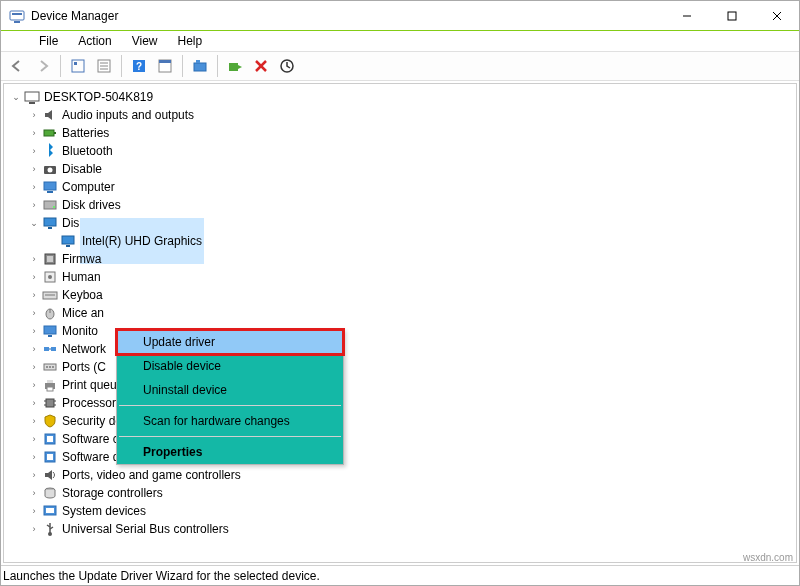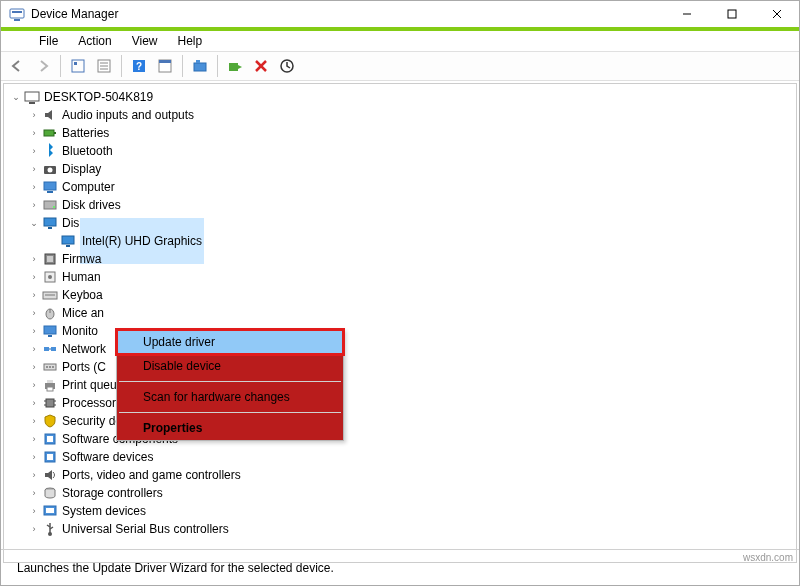--- a/index.html
+++ b/index.html
@@ -14,21 +14,21 @@
     overflow: hidden;
     border: 1px solid #aaa;
     position: relative;
   }
   
   .titlebar {
     display: flex;
     align-items: center;
     height: 30px;
     padding: 0 0 0 8px;
-    border-bottom: 4px solid #84cc16;
+    border-bottom: 1px solid #84cc16;
   }
   .titlebar .app-icon {
     width: 16px; height: 16px; margin-right: 6px;
   }
   .titlebar .title { flex: 0 0 auto; }
   .titlebar .spacer { flex: 1; }
   .winbtn {
     width: 45px; height: 30px;
     display: flex; align-items: center; justify-content: center;
     font-family: "Segoe UI Symbol", sans-serif;
@@ -85,43 +85,43 @@
   }
   .nicn { width:16px; height:16px; margin-right:4px; display:flex; align-items:center; justify-content:center; }
   .nlabel { }
   .selected-sub { background:#cde8ff; padding:16px 2px; }
   
   .context-menu {
     position: absolute;
     left: 112px;
     top: 245px;
     width: 228px;
-    background: #b91c1c;
+    background: #14b8a6;
     border: 1px solid #b6b6b6;
     box-shadow: 2px 2px 4px rgba(0,0,0,.2);
     font-size: 12px;
     z-index: 10;
   }
   .cm-item {
     height: 24px;
     display:flex; align-items:center;
     padding: 0 16px 0 26px;
   }
   .cm-sep { height:1px; background:#d0d0d0; margin:3px 2px; }
   .cm-highlight {
     background:#91c9f7;
     outline: 3px solid #e11b1b;
     outline-offset: -1px;
   }
   .cm-bold { font-weight: bold; }
   
   .statusbar {
     position:absolute; left:0; right:0; bottom:0;
-    height: 36px;
-    padding: 2px 16px;
+    height: 20px;
+    padding: 2px 2px;
     border-top: 1px solid #d0d0d0;
     font-size: 12px;
     display:flex; align-items:center;
   }
   .watermark {
     position:absolute; right:6px; bottom:22px;
     font-size:10px; color:#999;
   }
 </style>
 </head>
@@ -279,21 +279,21 @@
           </li>
           <li>
             <div class="node">
               <span class="expander">›</span>
               <span class="nicn">
                 <svg width="16" height="16" viewBox="0 0 16 16">
                   <rect x="2" y="5" width="12" height="8" rx="1" fill="#555"></rect>
                   <circle cx="8" cy="9" r="2.5" fill="#fff"></circle>
                 </svg>
               </span>
-              <span class="nlabel">Display</span>
+              <span class="nlabel">Disable</span>
             </div>
           </li>
           <li>
             <div class="node">
               <span class="expander">›</span>
               <span class="nicn">
                 <svg width="16" height="16" viewBox="0 0 16 16">
                   <rect x="2" y="3" width="12" height="8" fill="#4a90d9" stroke="#2a6db3"></rect>
                   <rect x="5" y="12" width="6" height="2" fill="#2a6db3"></rect>
                 </svg>
@@ -538,20 +538,21 @@
               <span class="nlabel">Universal Serial Bus controllers</span>
             </div>
           </li>
         </ul>
       </li>
     </ul>
 
   <div class="context-menu" id="ctx">
       <div class="cm-item cm-highlight">Update driver</div>
       <div class="cm-item">Disable device</div>
+      <div class="cm-item">Uninstall device</div>
       <div class="cm-sep"></div>
       <div class="cm-item">Scan for hardware changes</div>
       <div class="cm-sep"></div>
       <div class="cm-item cm-bold">Properties</div>
     </div>
 </div>
 
 <div class="watermark">wsxdn.com</div>
 
 <div class="statusbar">

